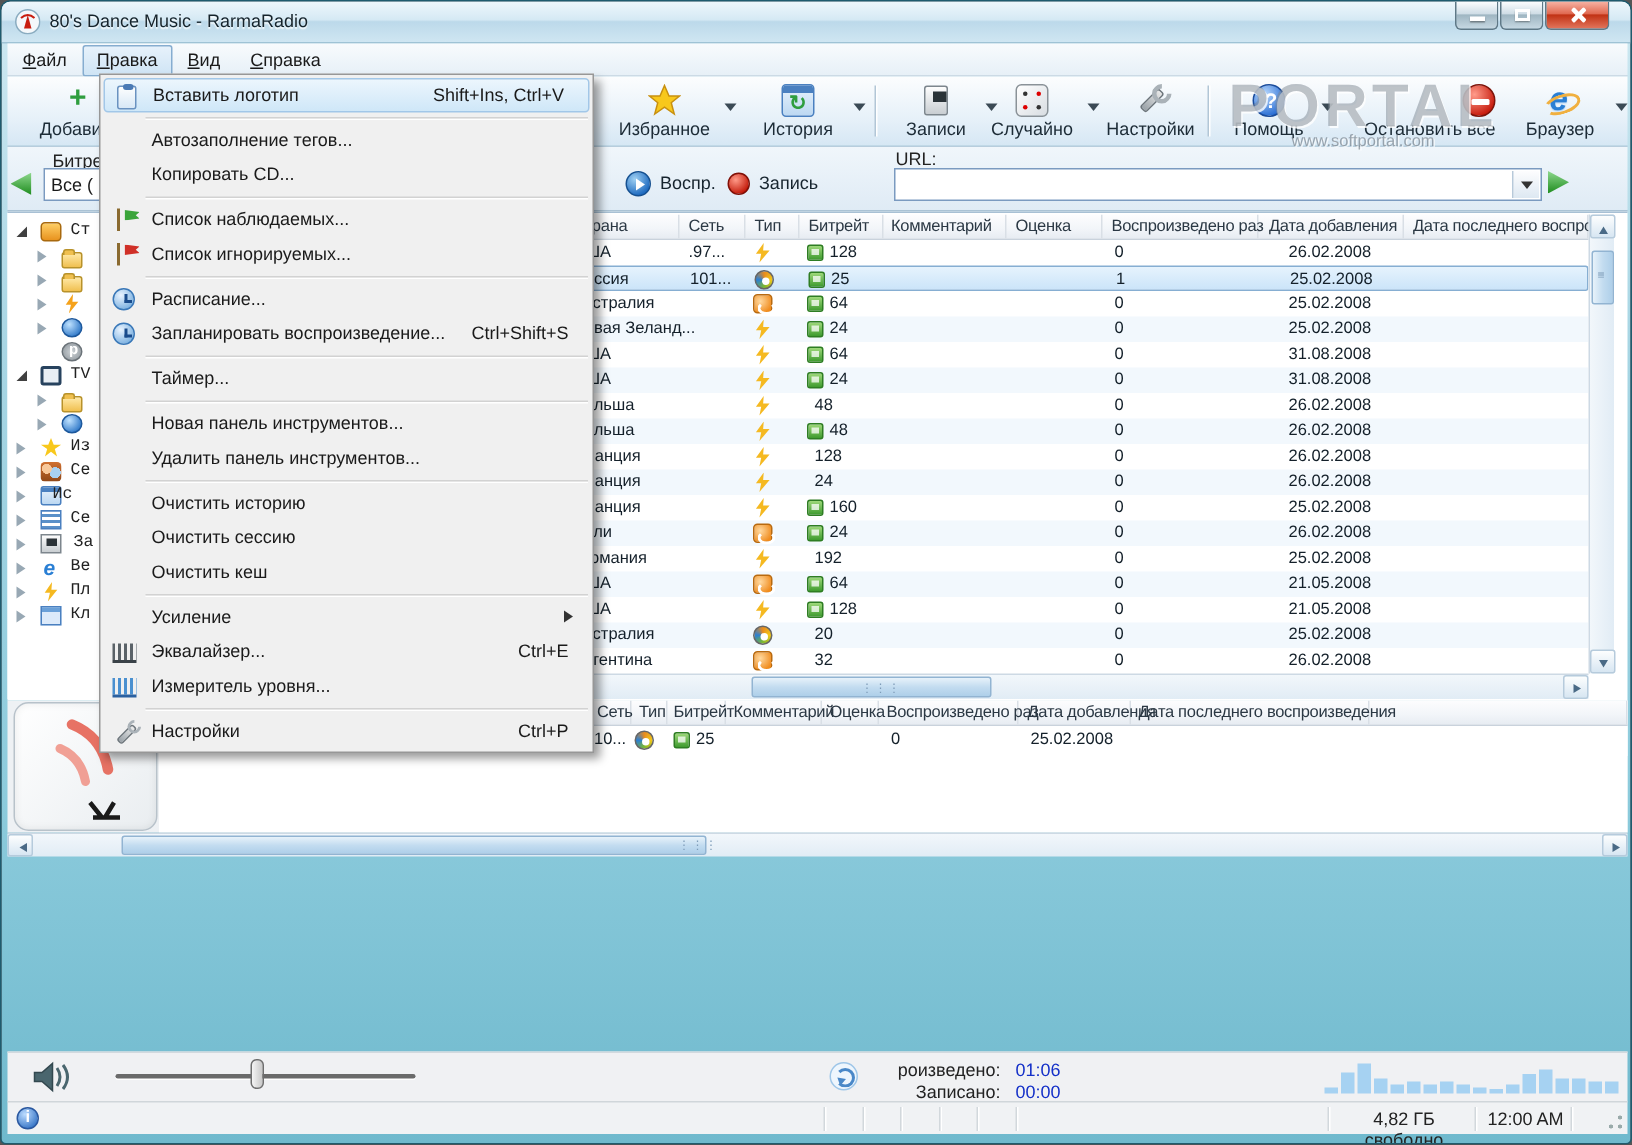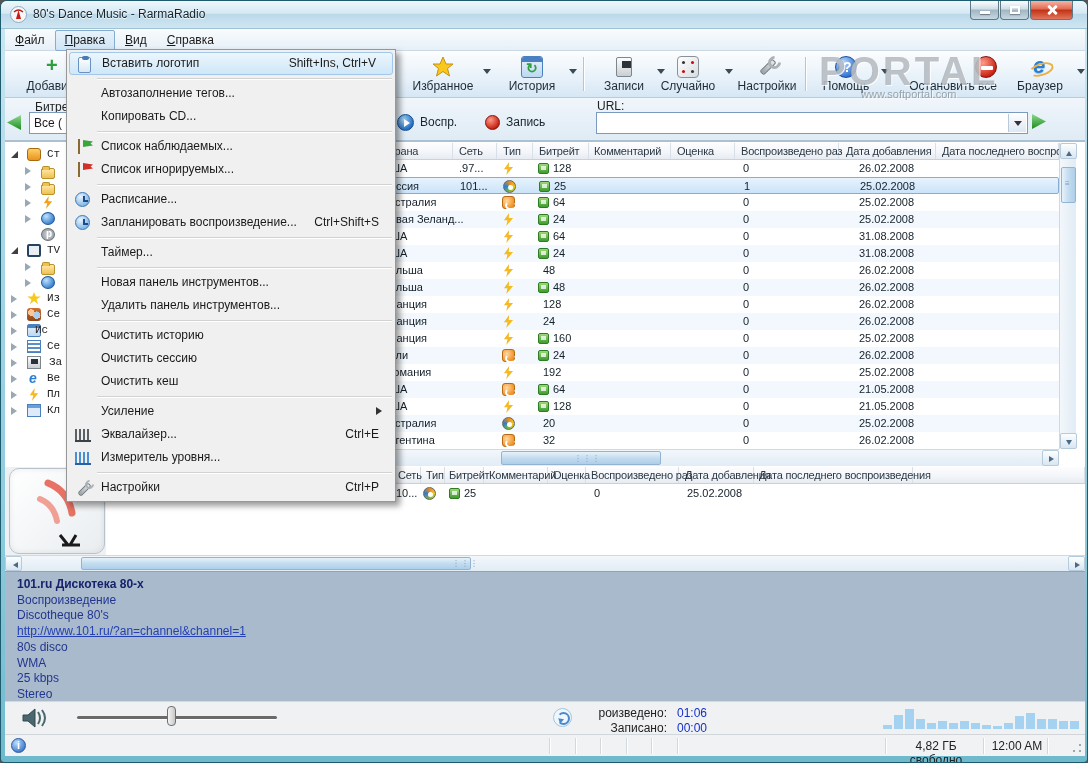--- a/index.html
+++ b/index.html
@@ -275,21 +275,21 @@
     <div class="wm-title">PORTAL</div>
     <div class="wm-url">www.softportal.com</div>
   </div>
 
   <div class="toolbar2">
     <div class="nav-arrow left"></div>
     <div class="bitrate-label">Битрейт</div>
     <div class="bitrate-combo">
       <span>Все (</span>
     </div>
-    <div class="flat-btn" style="left:392px">
+    <div class="flat-btn" style="left:412px">
       <span class="ico-play"></span>
       <span>Воспр.</span>
     </div>
     <div class="flat-btn" style="left:480px">
       <span class="ico-rec"></span>
       <span>Запись</span>
     </div>
     <div class="url-label">URL:</div>
     <div class="url-combo">
       <span></span>
@@ -610,30 +610,20 @@
   </div>
 
   <div class="bigscroll">
     <div class="sb-btn sb-left" style="left:0;top:0;height:15px;"></div>
     <div class="sb-thumb h" style="left:76px;top:1px;width:390px;height:13px;">
         <span class="sb-grip" style="left:370px;top:1px;">⋮⋮⋮</span>
       </div>
     <div class="sb-btn sb-right" style="right:0;top:0;height:15px;"></div>
   </div>
 
-  <div class="info-panel" id="info-panel">
-      <div class="info-line title" style="top: 5px;">101.ru Дискотека 80-х</div>
-      <div class="info-line " style="top: 20.7px;">Воспроизведение</div>
-      <div class="info-line " style="top: 36.4px;">Discotheque 80's</div>
-      <div class="info-line link" style="top: 52.1px;">http://www.101.ru/?an=channel&amp;channel=1</div>
-      <div class="info-line " style="top: 67.8px;">80s disco</div>
-      <div class="info-line " style="top: 83.5px;">WMA</div>
-      <div class="info-line " style="top: 99.2px;">25 kbps</div>
-      <div class="info-line " style="top: 114.9px;">Stereo</div>
-    </div>
 
   <div class="playbar">
     <span class="speaker">
       <svg width="32" height="22" viewBox="0 0 32 22">
         <path d="M2 8 h5 l7 -6 v18 l-7 -6 h-5 z" fill="#4a666e" stroke="#33484f"></path>
         <path d="M17 5 q4 6 0 12 M21 3 q6 8 0 16" stroke="#4a666e" stroke-width="2" fill="none"></path>
       </svg>
     </span>
     <div class="vol-track"></div>
     <div class="vol-thumb"></div>

